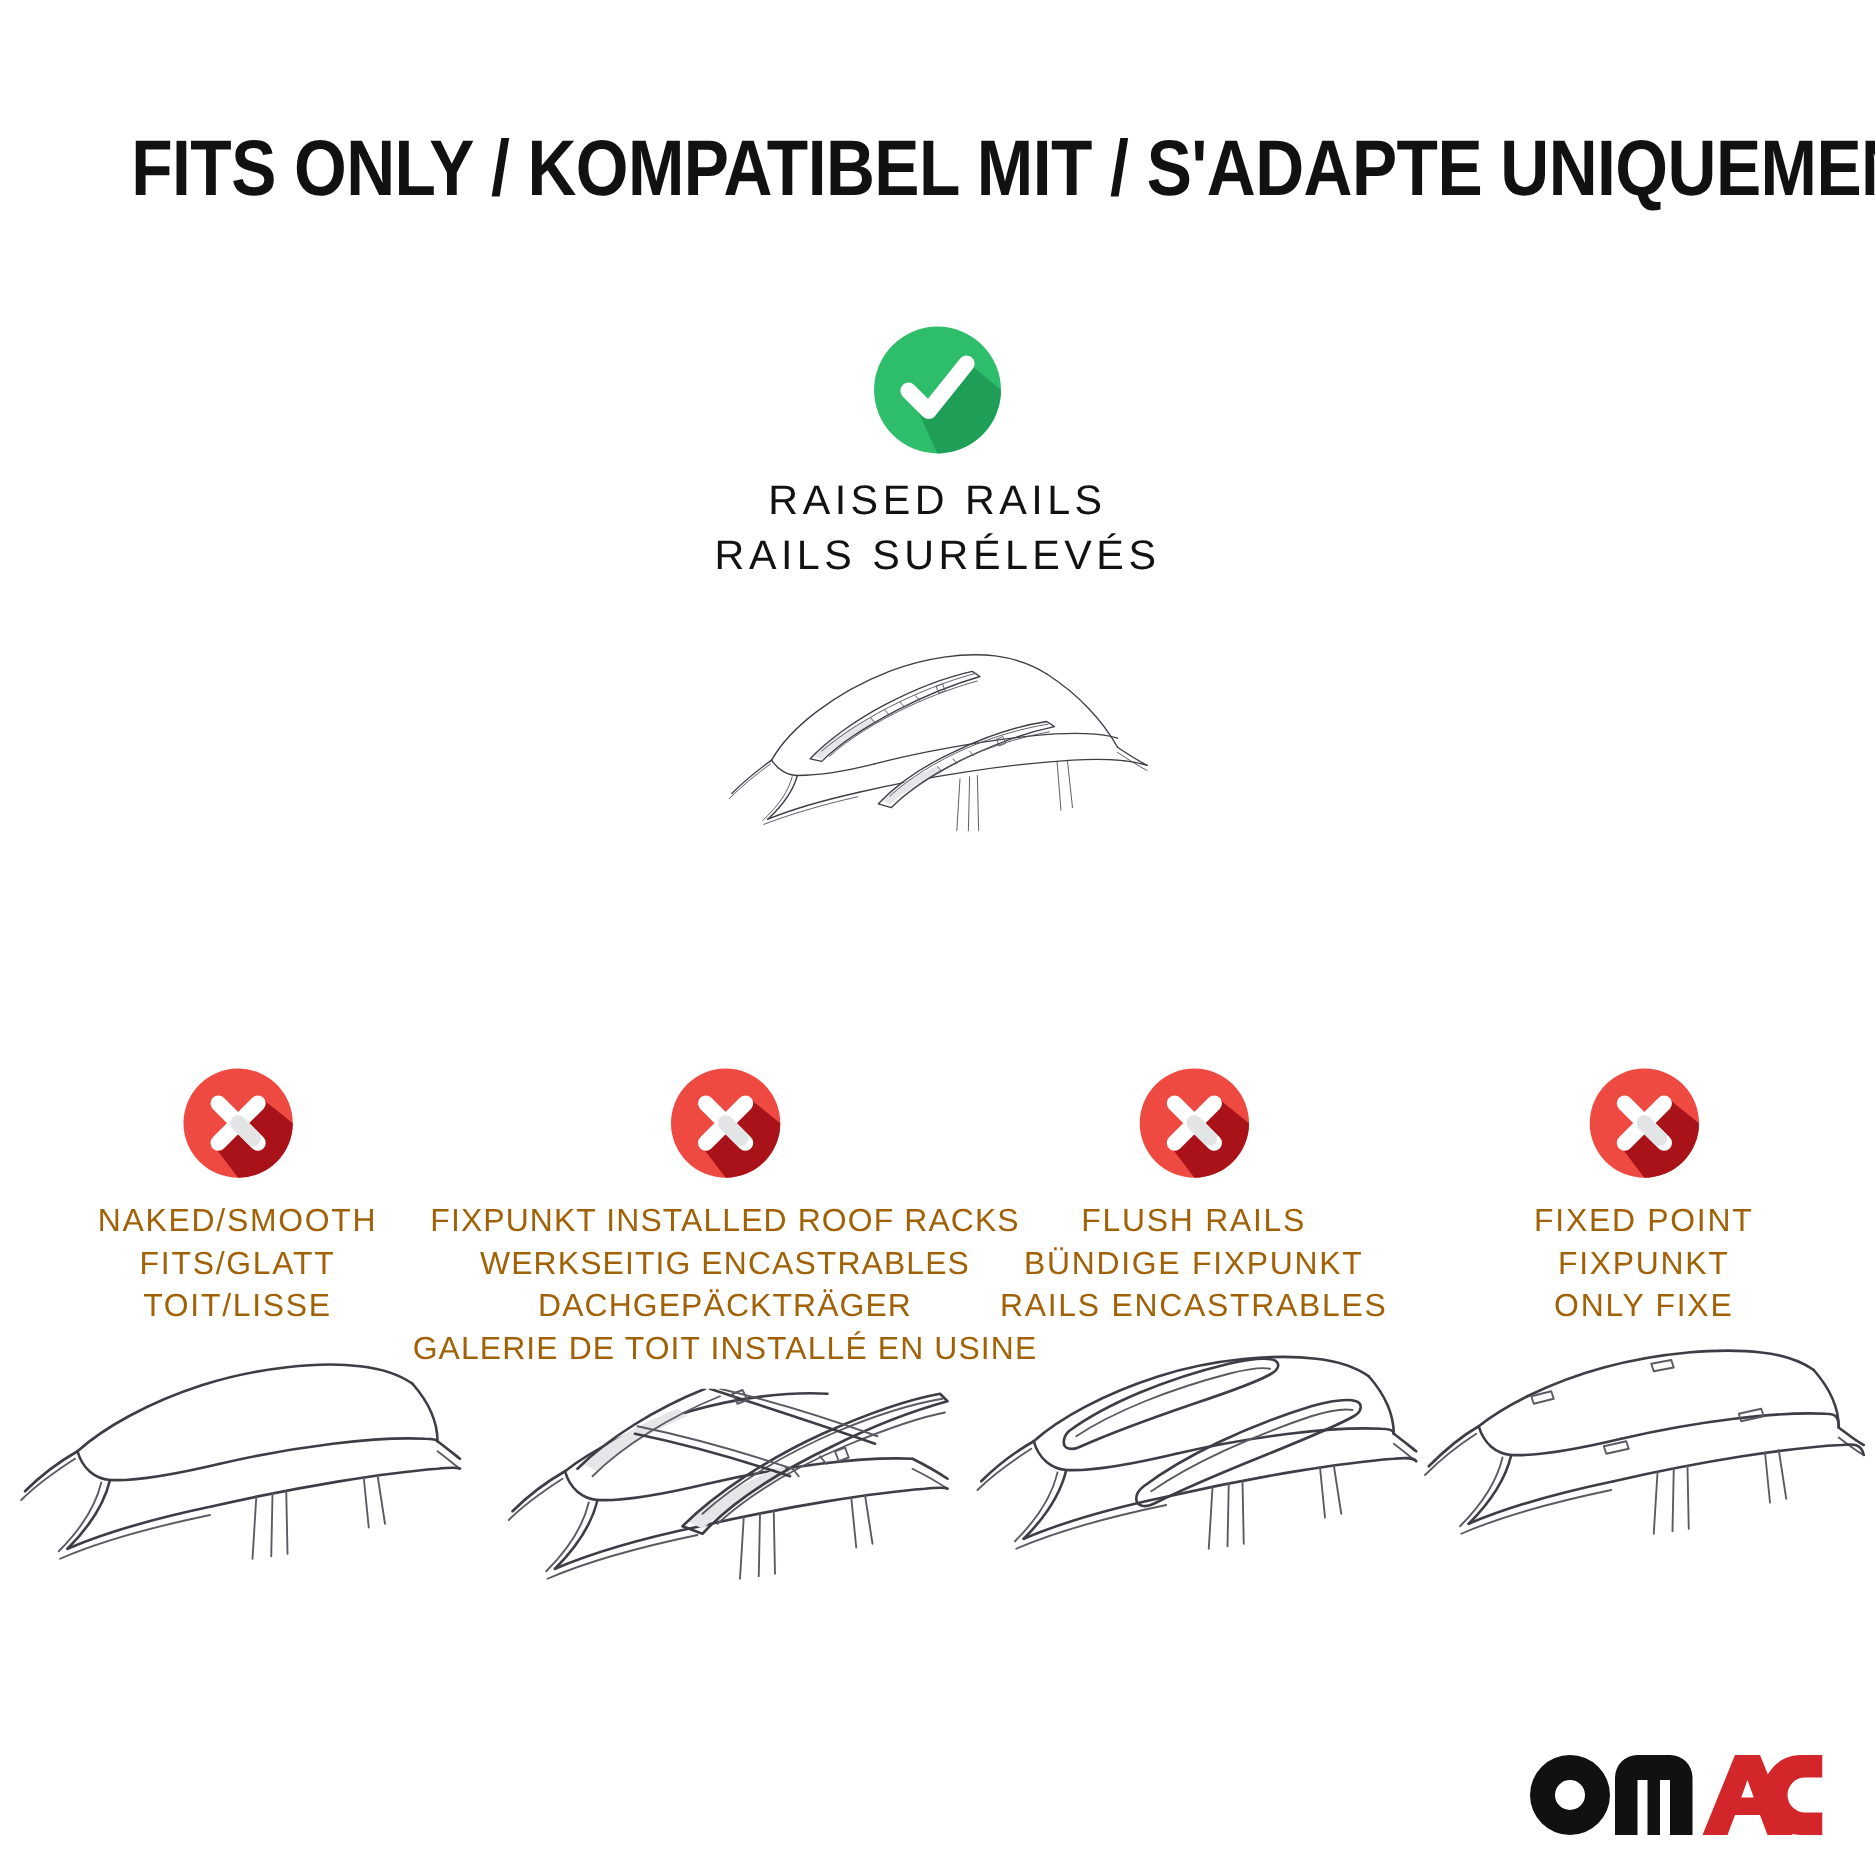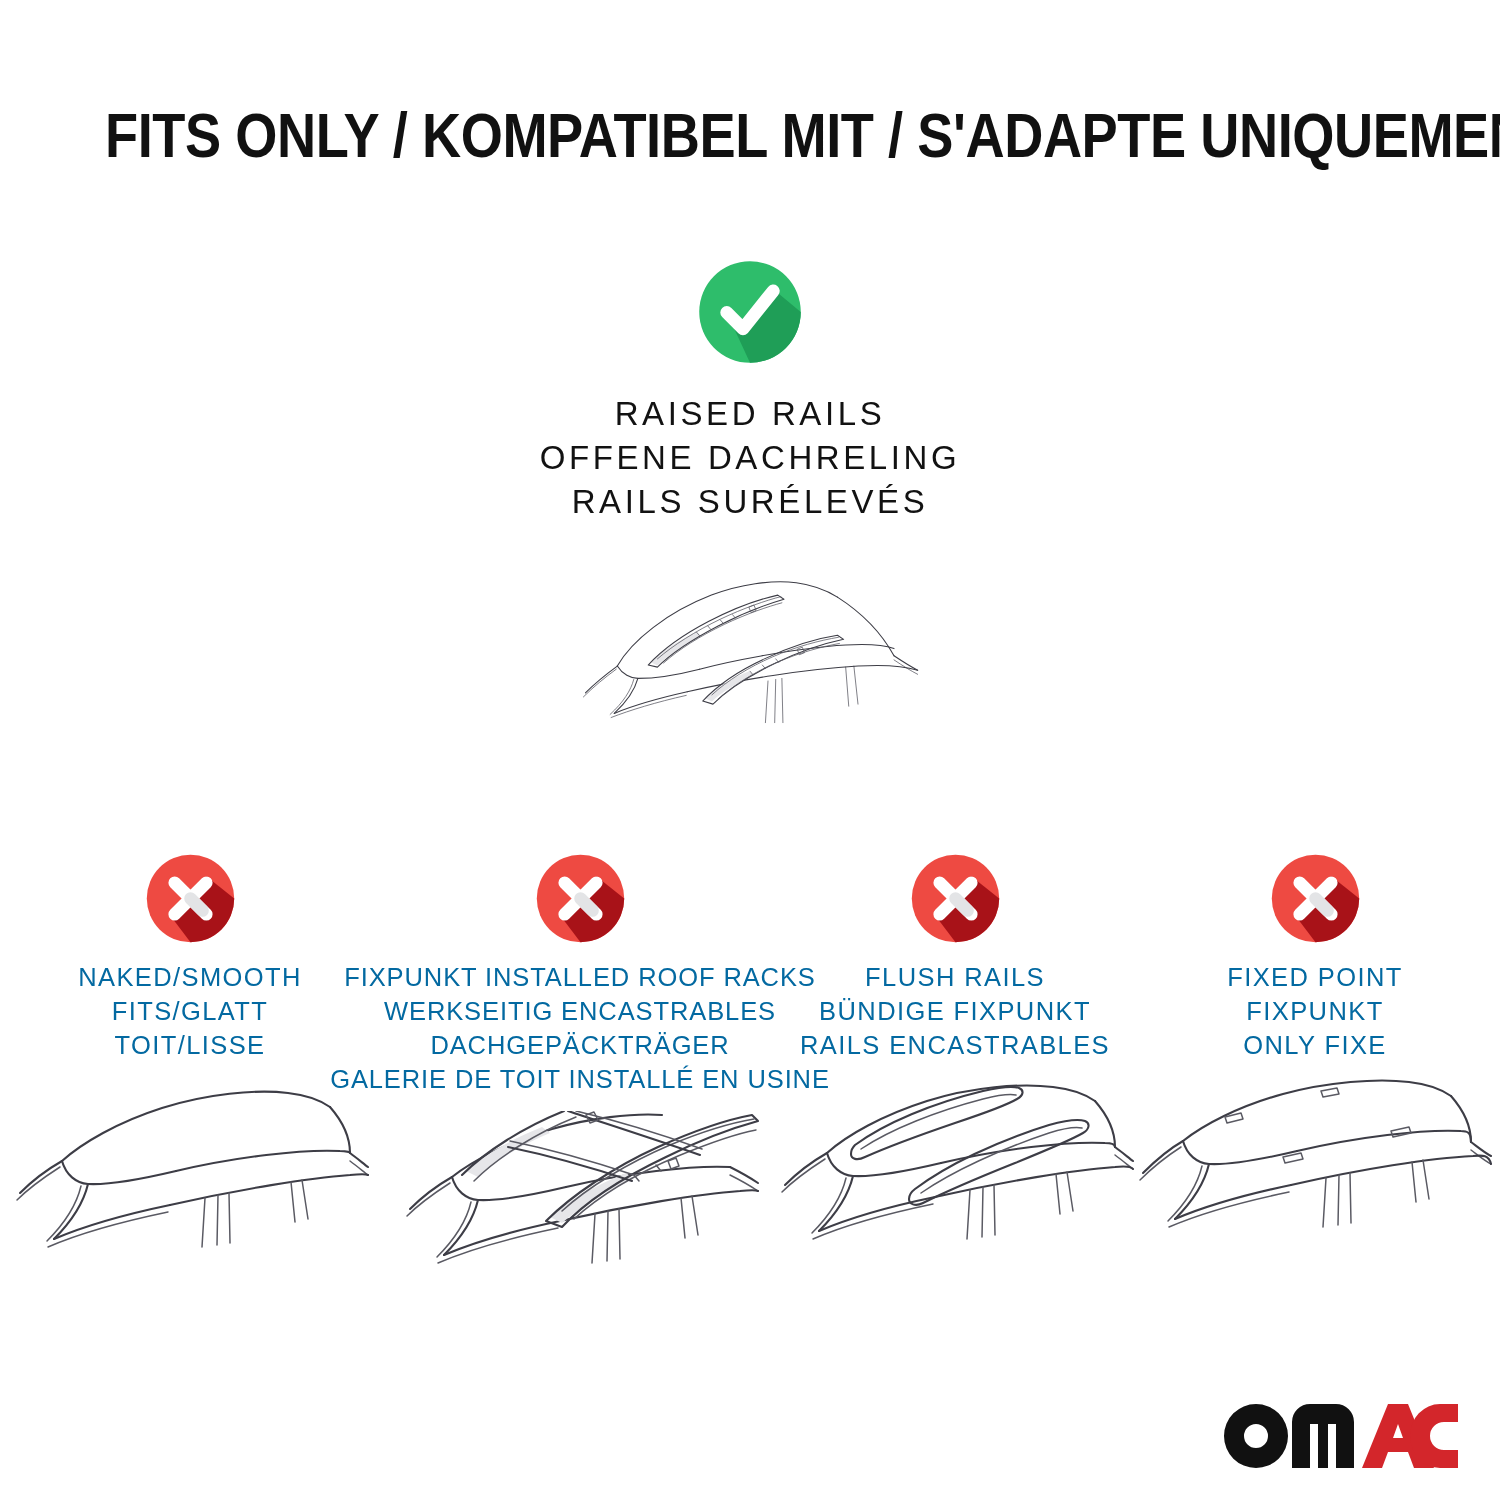--- a/index.html
+++ b/index.html
@@ -48,21 +48,21 @@
   }
   .status-icon {
     width: 108px;
     height: 108px;
     position: relative;
     display: block;
   }
   .status-icon svg { display: block; width: 100%; height: 100%; }
 
   .hero-labels {
-    margin-top: 26px;
+    margin-top: 12px;
     text-align: center;
   }
   .hero-labels .lbl {
     font-size: 33px;
     letter-spacing: 3.6px;
     line-height: 1.33;
     font-weight: 400;
     color: #121212;
     white-space: nowrap;
   }
@@ -97,21 +97,21 @@
 
   .col-labels {
     margin-top: 16px;
     text-align: center;
   }
   .col-labels .lbl {
     font-size: 25.5px;
     letter-spacing: 1.4px;
     line-height: 1.33;
     font-weight: 400;
-    color: #0369a1;
+    color: #a16207;
     white-space: nowrap;
   }
   .col-2 .col-labels .lbl { letter-spacing: 0.9px; }
 
   .col-art {
     margin-top: 14px;
     width: 360px;
     height: 215px;
   }
   .col-art svg { display: block; width: 100%; height: 100%; }
@@ -142,21 +142,20 @@
   <div class="status-icon">
     <svg viewBox="0 0 100 100" aria-hidden="true">
       <circle cx="50" cy="50" r="47" fill="#2ebd6b"></circle>
       <path d="M50 97 A47 47 0 0 0 97 50 L70.5 28 L44 66 L31 56 Z" fill="#1f9e57"></path>
       <path d="M28.5 50.5 L43.5 65.5 L71.5 30.5" fill="none" stroke="#ffffff" stroke-width="12" stroke-linecap="round" stroke-linejoin="round"></path>
     </svg>
   </div>
 
   <div class="hero-labels">
     <div class="lbl">RAISED RAILS</div>
-    <div class="lbl">OFFENE DACHRELING</div>
     <div class="lbl">RAILS SURÉLEVÉS</div>
   </div>
 
   <div class="col-art hero-art">
     <svg viewBox="0 0 700 300" aria-hidden="true">
 
       <path class="roofline" d="M92 190 C120 140 190 85 275 52 C330 31 392 22 440 28 C470 32 498 42 520 56"></path>
       <path class="roofline" d="M520 56 C570 88 608 130 630 170"></path>
       <path class="roofline" d="M92 190 C102 206 118 214 132 214 C160 214 205 208 252 196"></path>
       <path class="roofline" d="M252 196 C320 178 420 160 500 152 C560 146 608 148 630 156"></path>

